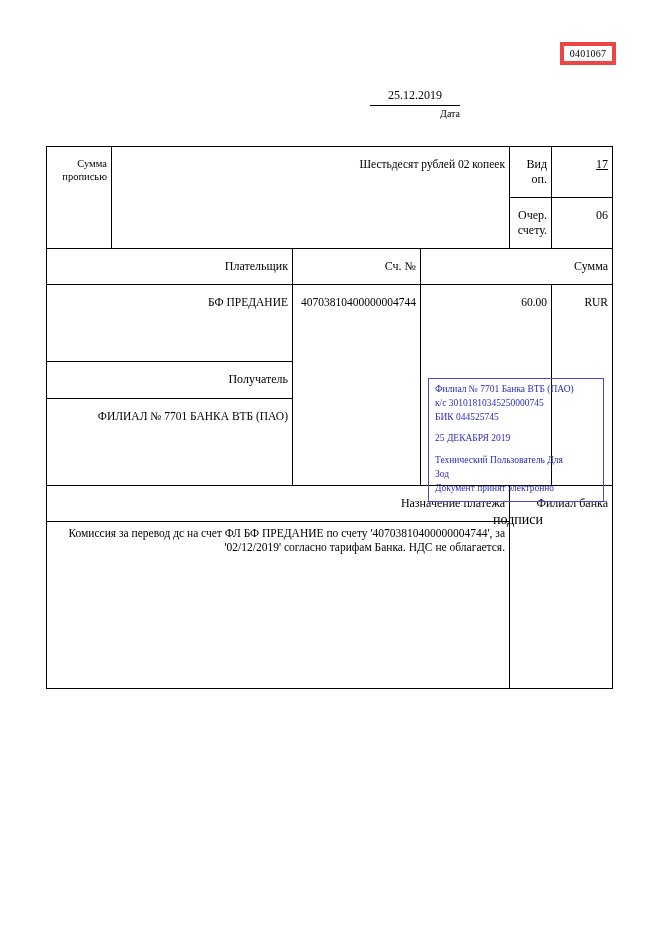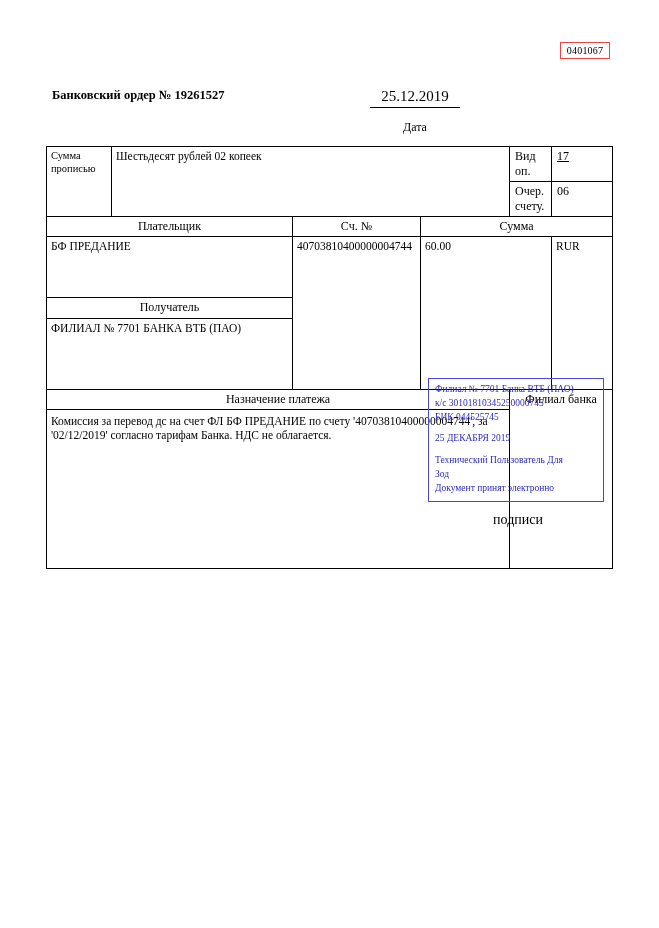--- a/index.html
+++ b/index.html
@@ -19,21 +19,21 @@
     width: 659px;
     height: 928px;
     box-sizing: border-box;
   }
   
   .form-code {
     position: absolute;
     top: 42px;
     left: 560px;
     width: 48px;
-    border: 1px solid #ef4444;
+    border: 4px solid #ef4444;
     font-size: 10px;
     text-align: center;
     padding: 2px 0 2px 0;
     letter-spacing: 0.2px;
     font-family: "Liberation Serif", serif;
   }
   
   .doc-title {
     position: absolute;
     top: 88px;
@@ -42,48 +42,49 @@
     font-weight: bold;
     font-family: "Liberation Serif", serif;
     white-space: nowrap;
   }
   .doc-date {
     position: absolute;
     top: 88px;
     left: 370px;
     width: 90px;
     text-align: center;
-    font-size: 15px;
+    font-size: 12px;
     border-bottom: 1px solid #000;
     padding-bottom: 2px;
   }
   .doc-date-label {
     position: absolute;
-    top: 120px;
+    top: 108px;
     left: 370px;
     width: 90px;
-    text-align: center;
-    font-size: 12px;
+    text-align: right;
+    font-size: 10px;
   }
 
   
   .tbl {
     position: absolute;
     left: 46px;
     top: 146px;
     width: 566px;
     border-collapse: collapse;
     table-layout: fixed;
     font-size: 11.5px;
   }
   .tbl td {
     border: 1px solid #000;
     vertical-align: top;
-    padding: 2px 4px;
+    padding: 10px 4px;
     line-height: 1.25;
+    text-align: right;
   }
   .ctr { text-align: center; }
   .small { font-size: 12px; }
   .sum-words {
     font-size: 11.5px;
     padding-left: 6px;
   }
   .label-2line {
     font-size: 10.5px;
     line-height: 1.2;
@@ -114,21 +115,20 @@
     font-size: 14px;
   }
 </style>
 </head>
 <body>
 
 <div class="page">
 
   <div class="form-code">0401067</div>
 
-  <div class="doc-title">Банковский ордер № 19261527</div>
   <div class="doc-date">25.12.2019</div>
   <div class="doc-date-label">Дата</div>
 
   <table class="tbl">
     <colgroup>
       <col style="width:65px">
       <col style="width:181px">
       <col style="width:128px">
       <col style="width:89px">
       <col style="width:42px">

